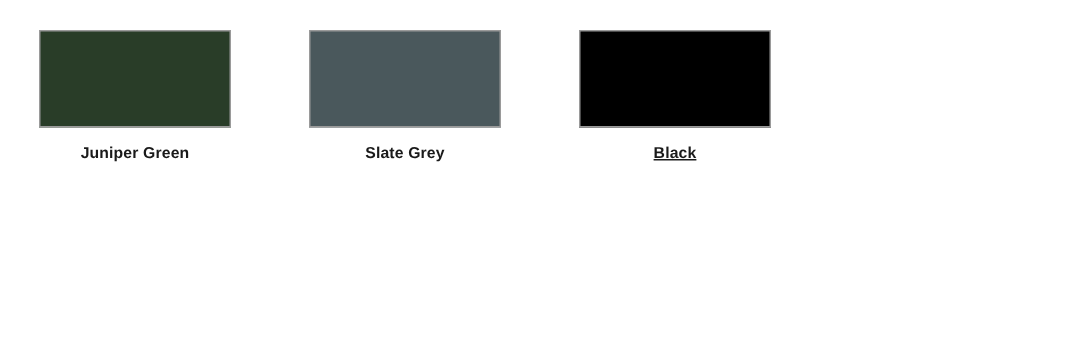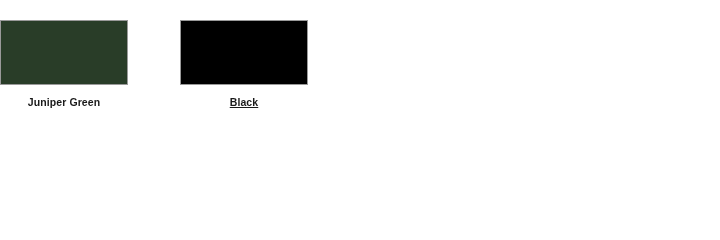--- a/index.html
+++ b/index.html
@@ -15,20 +15,21 @@
     overflow: hidden;
   }
   .palette {
     width: 644px;
     height: 115px;
     display: flex;
     flex-direction: row;
     align-items: flex-start;
     justify-content: flex-start;
     box-sizing: border-box;
+    padding-left: 26px;
     padding-top: 20px;
   }
   .swatch-cell {
     width: 128px;
     margin-right: 52px;
     display: flex;
     flex-direction: column;
     align-items: center;
   }
   .swatch-cell:last-child {
@@ -54,20 +55,24 @@
 </head>
 <body style="background-color: rgb(255, 255, 255);">
 
 <div class="palette">
 
   <div class="swatch-cell">
     <div class="swatch-chip" style="background-color: rgb(41, 61, 40); border-color: rgb(154, 154, 154);"></div>
     <div class="swatch-label" style="color: rgb(26, 26, 26);">Juniper Green</div>
   </div>
 
+  <div class="swatch-cell">
+    <div class="swatch-chip" style="background-color: rgb(74, 88, 92); border-color: rgb(154, 154, 154);"></div>
+    <div class="swatch-label" style="color: rgb(26, 26, 26);">Slate Grey</div>
+  </div>
 
 
   <div class="swatch-cell">
     <div class="swatch-chip" style="background-color: rgb(0, 0, 0); border-color: rgb(154, 154, 154);"></div>
     <div class="swatch-label" style="color: rgb(26, 26, 26); text-decoration: underline;">Black</div>
   </div>
 
 </div>
 
 </body></html>

